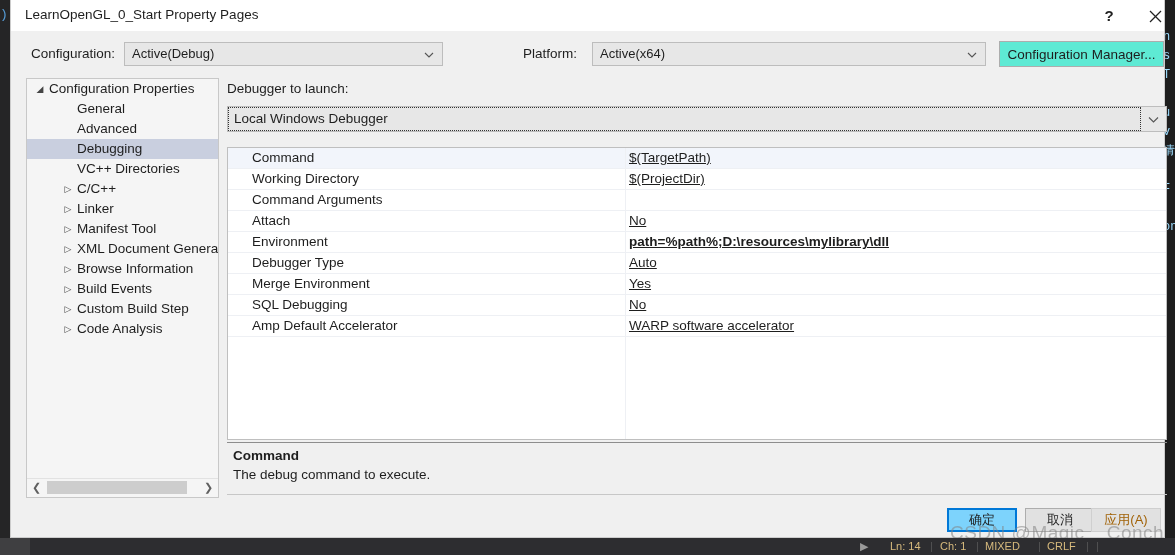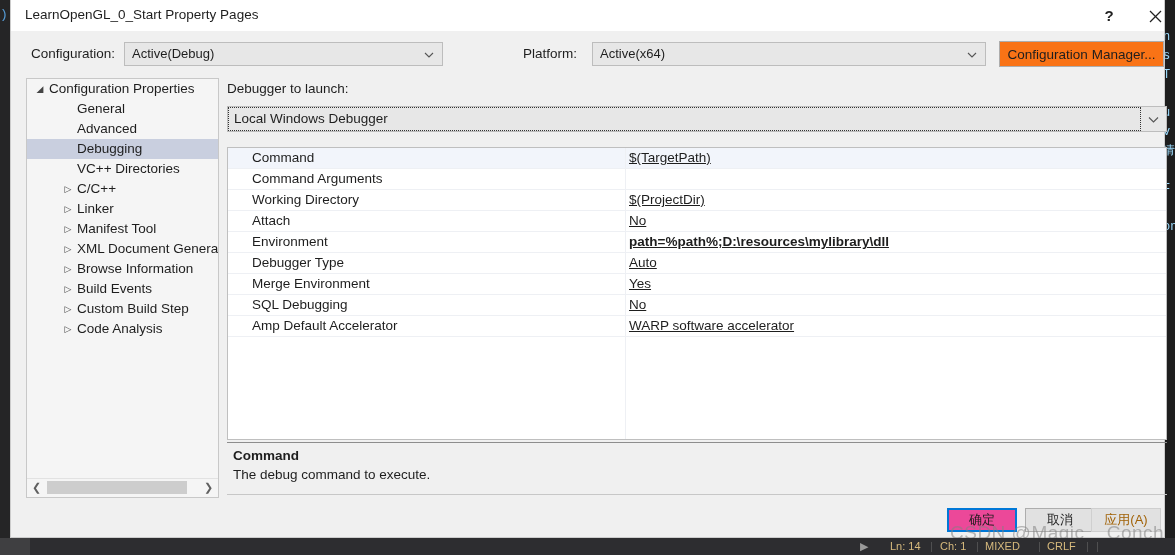--- a/index.html
+++ b/index.html
@@ -159,21 +159,21 @@
     right: 8px; top: 7px;
     width: 10px; height: 10px;
   }
   #configuration-combo { left: 113px; width: 319px; }
   #platform-combo      { left: 581px; width: 394px; }
 
   #config-manager-button {
     position: absolute;
     left: 988px; top: 10px;
     width: 165px; height: 26px;
-    background: #f97316;
+    background: #5eead4;
     border: 1px solid #adadad;
     box-sizing: border-box;
     font-size: 13.5px;
     color: #1e1e1e;
     font-family: "Liberation Sans", sans-serif;
     cursor: default;
     padding: 0;
   }
 
   
@@ -360,21 +360,21 @@
     font-family: "Liberation Sans", sans-serif;
     background: #e1e1e1;
     border: 1px solid #adadad;
     box-sizing: border-box;
     color: #1e1e1e;
     cursor: default;
     padding: 0;
   }
   #ok-button {
     left: 936px;
-    background: #ec4899;
+    background: #7dd3fc;
     border: 2px solid #0078d7;
   }
   #cancel-button { left: 1014px; }
   #apply-button  { left: 1080px; color: #a16207; background: #e1e1e1; border-color: #cfcfcf; }
 
   
   #watermark {
     position: absolute;
     left: 950px; top: 522px;
     font-size: 19px;
@@ -509,26 +509,26 @@
     </svg>
   </div>
 
   <div id="property-grid">
     <div id="grid-rows">
         <div class="grid-row selected">
           <span class="grid-name">Command</span>
           <span class="grid-value">$(TargetPath)</span>
         </div>
         <div class="grid-row">
+          <span class="grid-name">Working Directory</span>
+          <span class="grid-value">$(ProjectDir)</span>
+        </div>
+        <div class="grid-row">
           <span class="grid-name">Command Arguments</span>
           <span class="grid-value"></span>
-        </div>
-        <div class="grid-row">
-          <span class="grid-name">Working Directory</span>
-          <span class="grid-value">$(ProjectDir)</span>
         </div>
         <div class="grid-row">
           <span class="grid-name">Attach</span>
           <span class="grid-value">No</span>
         </div>
         <div class="grid-row">
           <span class="grid-name">Environment</span>
           <span class="grid-value bold">path=%path%;D:\resources\mylibrary\dll</span>
         </div>
         <div class="grid-row">

